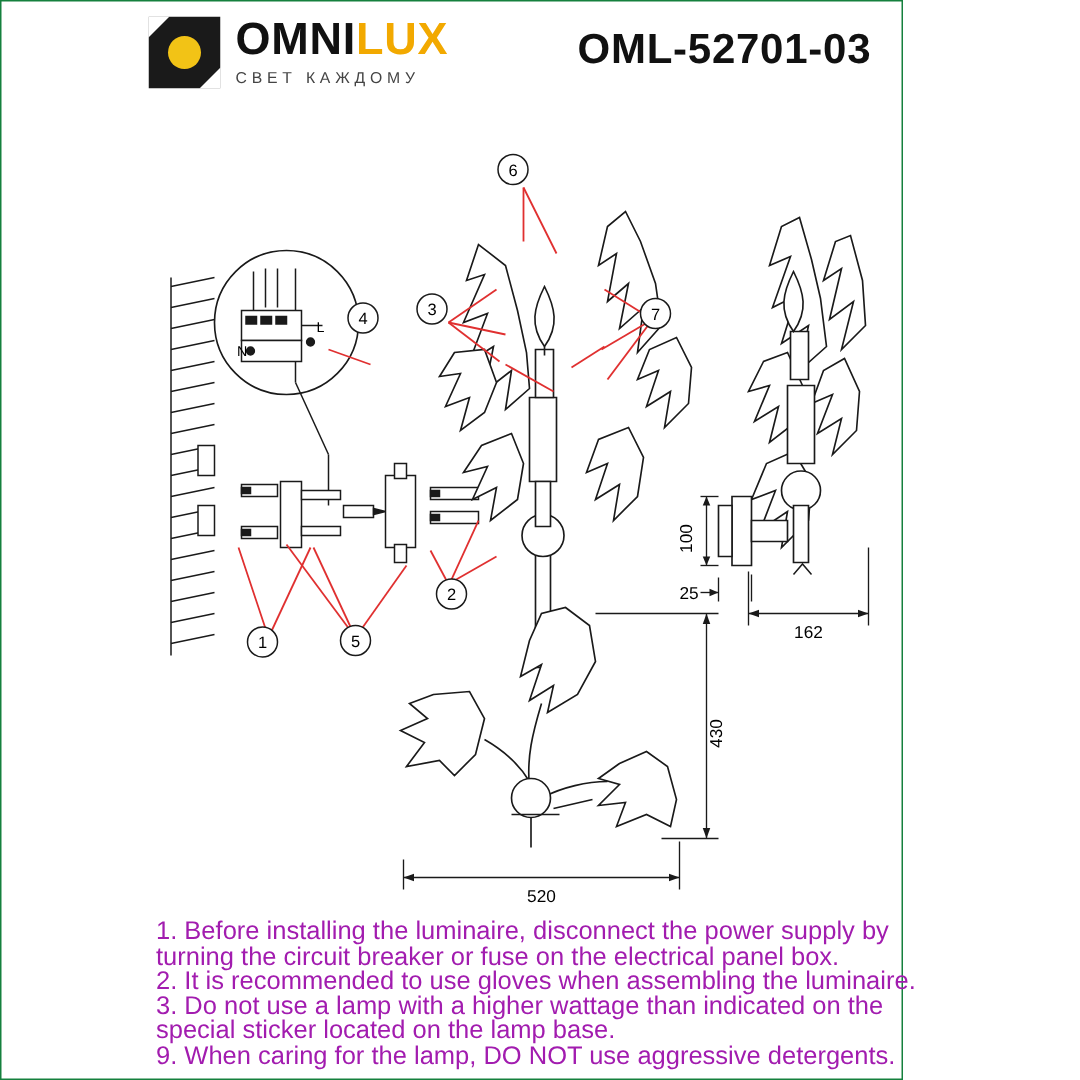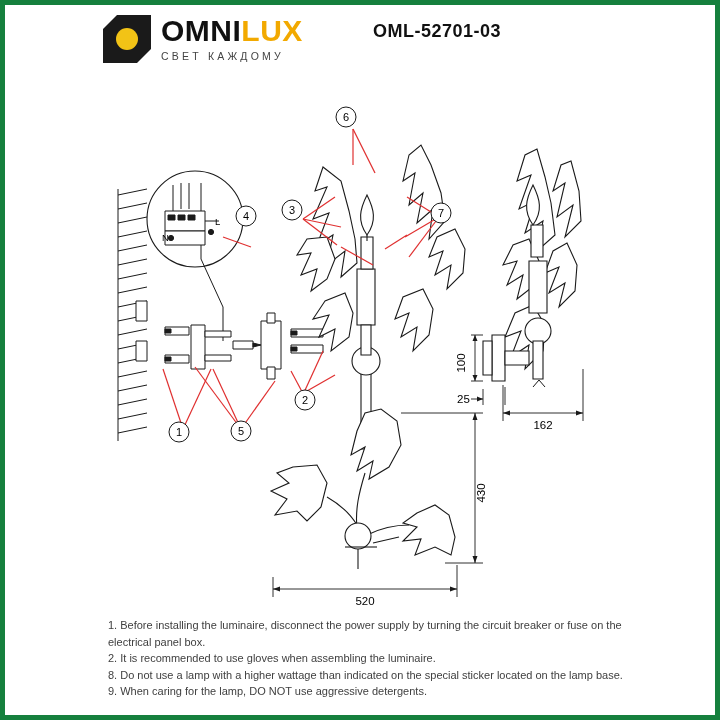--- a/index.html
+++ b/index.html
@@ -11,23 +11,23 @@
     width: 720px;
     height: 720px;
     font-family: "Liberation Sans", sans-serif;
     color: #000000;
     position: relative;
     overflow: hidden;
   }
   .page {
     position: absolute;
     left: 0; top: 0;
-    width: 720px; height: 720px;
+    width: 602px; height: 720px;
     box-sizing: border-box;
-    border: 5px solid #15803d;
+    border: 1px solid #15803d;
     padding-left: 34px;
   }
   
   .header {
     position: absolute;
     left: 0; top: 0;
     width: 720px; height: 70px;
   }
   .logo-wrap {
     position: absolute;
@@ -82,40 +82,40 @@
     color: #f2a900;
   }
   .logo-sub {
     margin-top: 5px;
     font-size: 10.5px;
     letter-spacing: 3.2px;
     color: #444444;
   }
   .model-code {
     position: absolute;
-    left: 368px; top: 16px;
-    font-size: 18px;
+    left: 384px; top: 16px;
+    font-size: 28px;
     font-weight: bold;
     letter-spacing: 0.5px;
     color: #111111;
   }
   
   .drawing {
     position: absolute;
     left: 0; top: 64px;
     width: 720px; height: 545px;
   }
   
   .instructions {
     position: absolute;
     left: 103px; top: 612px;
     width: 525px;
-    font-size: 11px;
+    font-size: 17px;
     line-height: 16.6px;
-    color: #404040;
+    color: #a21caf;
   }
   .instructions p {
     margin: 0;
   }
   .callout-num {
     font-size: 11px;
     font-weight: normal;
     fill: #000000;
     font-family: "Liberation Sans", sans-serif;
   }
@@ -366,17 +366,17 @@
         <circle cx="436" cy="144" r="10" fill="#ffffff" stroke="#1a1a1a" stroke-width="1"></circle>
         <text class="callout-num" x="436" y="148" text-anchor="middle">7</text>
       </g>
 
     </svg>
   </div>
 
   <div class="instructions">
     <p>1. Before installing the luminaire, disconnect the power supply by turning the circuit breaker or fuse on the electrical panel box.</p>
     <p>2. It is recommended to use gloves when assembling the luminaire.</p>
-    <p>8. Do not use a lamp with a higher wattage than indicated on the special sticker located on the lamp base.</p>
+    <p>3. Do not use a lamp with a higher wattage than indicated on the special sticker located on the lamp base.</p>
     <p>9. When caring for the lamp, DO NOT use aggressive detergents.</p>
   </div>
 
 </div>
 
 </body></html>

